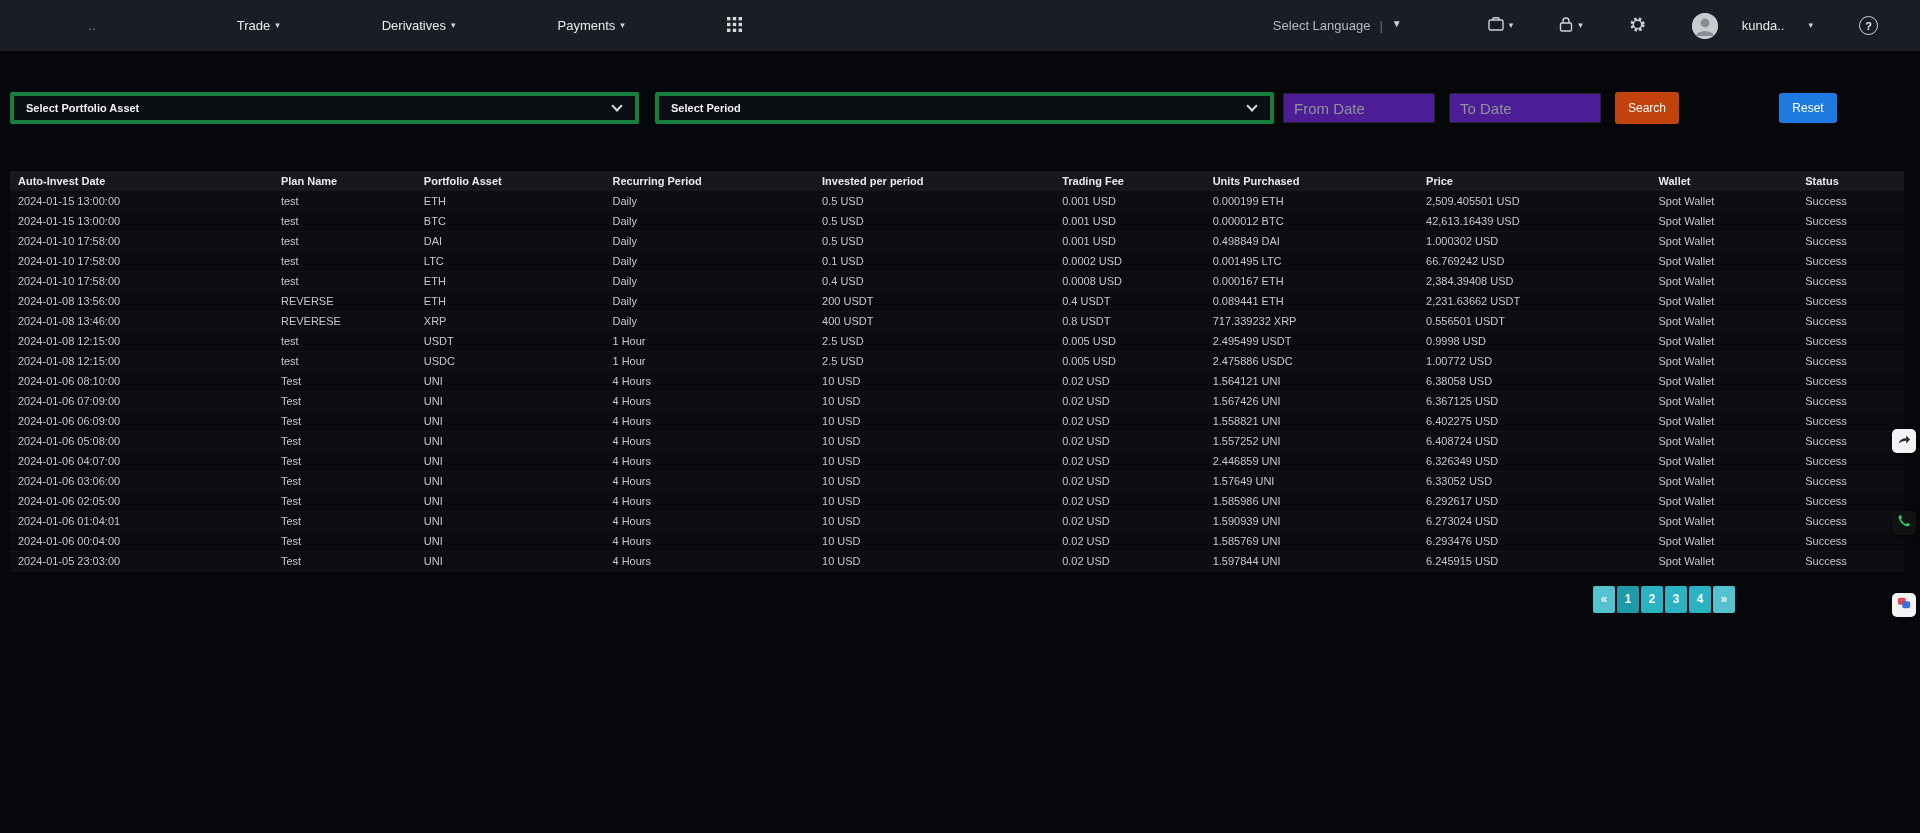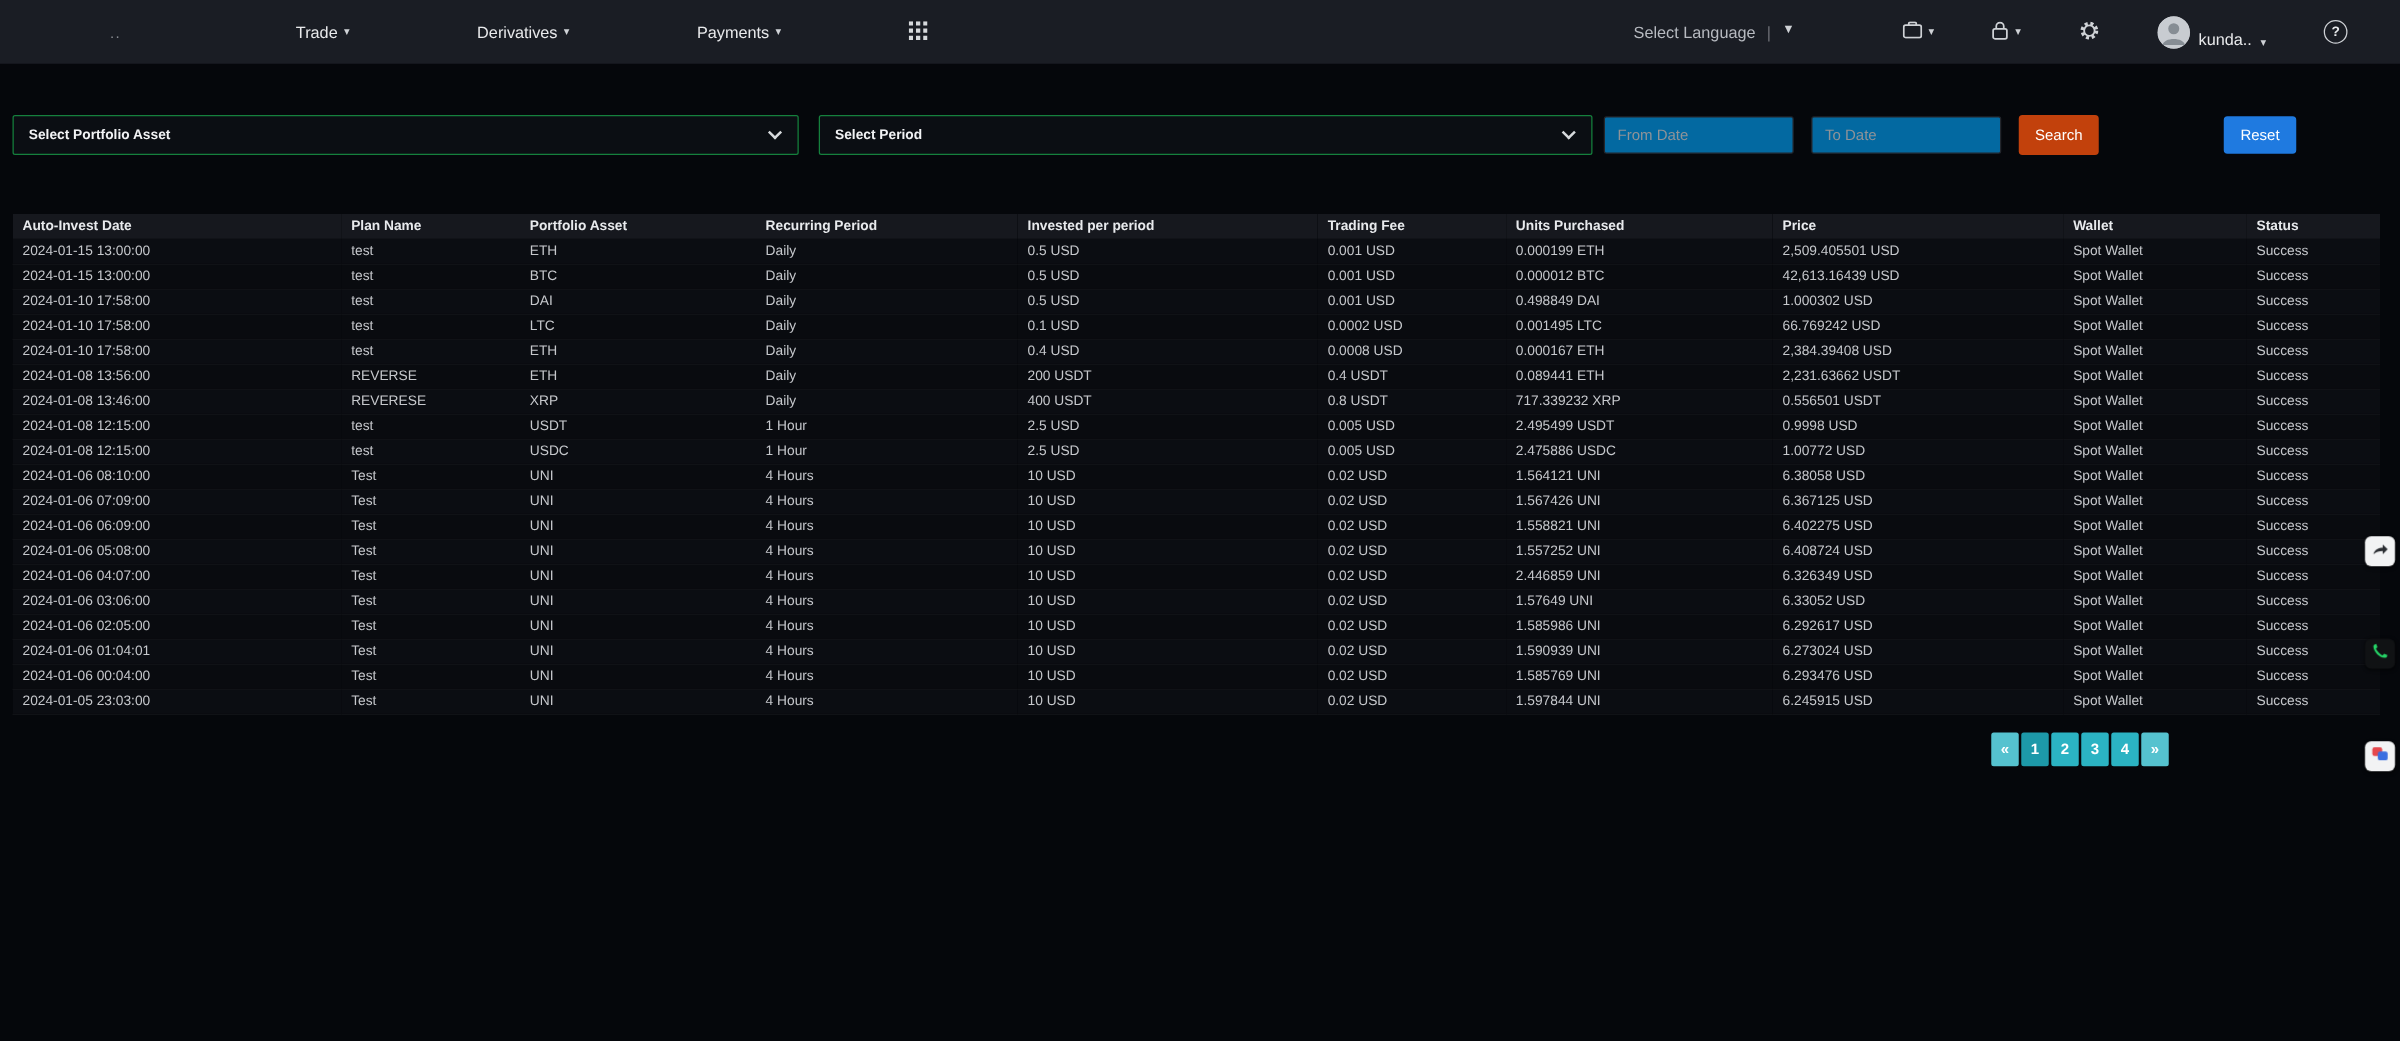--- a/index.html
+++ b/index.html
@@ -12,30 +12,30 @@
   .nav-item{display:flex;align-items:center;gap:5px;cursor:pointer;white-space:nowrap}
   .caret{font-size:9px;color:#cfd2d6;line-height:1}
   .grid-btn{cursor:pointer;display:flex;align-items:center}
   .nav-right{margin-left:auto;display:flex;align-items:center;gap:46px;padding-right:42px}
   .lang{display:flex;align-items:flex-start;gap:9px;color:#b7bac0;cursor:pointer;margin-right:40px}
   .lang .sep{color:#6d7076}
   .lang .caret-lg{font-size:10px;color:#cfd2d6}
   .icon-group{display:flex;align-items:center;gap:5px;cursor:pointer}
   .gear-wrap,.help-btn{cursor:pointer;display:flex;align-items:center;justify-content:center}
   .help-btn{width:19px;height:19px;border-radius:50%;border:1.5px solid #cfd2d6;color:#e8eaec;font-size:11px;font-weight:700}
-  .user{display:flex;align-items:flex-end;gap:7px;cursor:pointer}
+  .user{display:flex;align-items:center;gap:24px;cursor:pointer}
   .avatar{width:26px;height:26px;border-radius:50%;overflow:hidden;background:#c8ccd1;display:flex;align-items:center;justify-content:center}
 
   
   .filters{display:flex;align-items:center;margin:41px 0 0 10px}
-  .select{height:32px;background:#0b0e13;border:1px solid #15803d;border-radius:2px;display:flex;align-items:center;justify-content:space-between;padding:0 14px 0 12px;color:#f2f3f5;font-size:11px;font-weight:700;cursor:pointer}
+  .select{height:32px;background:#0b0e13;border:4px solid #15803d;border-radius:2px;display:flex;align-items:center;justify-content:space-between;padding:0 14px 0 12px;color:#f2f3f5;font-size:11px;font-weight:700;cursor:pointer}
   .select.wide1{width:629px;margin-right:16px}
   .select.wide2{width:619px;margin-right:9px}
   .chev{width:8px;height:8px;border-right:2px solid #d7dadd;border-bottom:2px solid #d7dadd;transform:rotate(45deg);margin-top:-5px}
-  .date{width:152px;height:30px;background:#0369a1;border:1px solid #23262c;border-radius:2px;color:#cfd2d6;font-size:12px;padding:0 10px;margin-right:14px;outline:none}
+  .date{width:152px;height:30px;background:#4c1d95;border:1px solid #23262c;border-radius:2px;color:#cfd2d6;font-size:15px;padding:0 10px;margin-right:14px;outline:none}
   .date::placeholder{color:#8f9398}
   .btn{border:none;border-radius:3px;color:#fff;font-size:12px;cursor:pointer;font-family:inherit}
   .btn-search{width:64px;height:32px;background:#c2410c}
   .btn-reset{width:58px;height:30px;background:#1f7ae0;margin-left:100px}
 
   
   .table-wrap{margin:47px 16px 0 10px}
   table{width:100%;border-collapse:collapse;table-layout:fixed;font-size:11px;color:#c6c8cc}
   thead th{background:#16181e;color:#e8eaed;font-weight:700;text-align:left;height:20px;padding:0 4px 0 8px;white-space:nowrap;overflow:hidden;font-size:11px}
   tbody td{height:20px;padding:0 4px 0 8px;white-space:nowrap;overflow:hidden;border-bottom:1px solid #101216}

